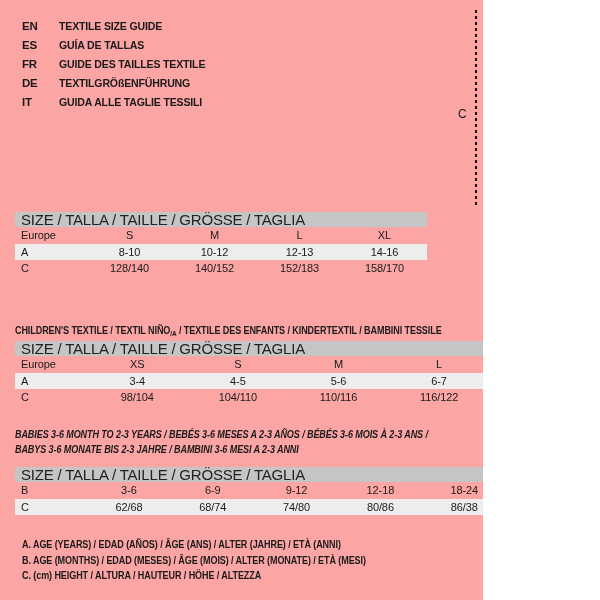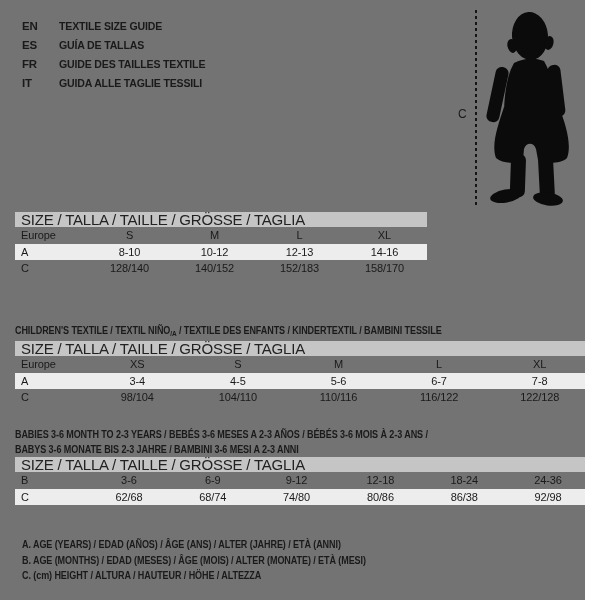--- a/index.html
+++ b/index.html
@@ -1,18 +1,18 @@
 <!DOCTYPE html>
 <html><head>
 <meta charset="utf-8">
 <style>
   html,body{margin:0;padding:0;background:#fff;}
   .canvas{
-    position:relative;width:561px;height:600px;background:#737373;
-    font-family:"Liberation Sans", sans-serif;color:#1a1a1a;overflow:hidden;padding-left:24px;
+    position:relative;width:483px;height:600px;background:#fca5a5;
+    font-family:"Liberation Sans", sans-serif;color:#1a1a1a;overflow:hidden;
   }
   
   .lang-list{position:absolute;left:22px;top:16px;}
   .lang-row{display:flex;height:19px;align-items:center;}
   .lang-code{width:37px;font-size:11.5px;font-weight:700;letter-spacing:-0.2px;}
   .lang-label{font-size:11.5px;font-weight:700;letter-spacing:-0.2px;white-space:nowrap;
     transform:scaleX(0.92);transform-origin:0 50%;}
   
   .dash-line{position:absolute;left:475px;top:10px;width:2px;height:196px;
     background-image:repeating-linear-gradient(to bottom,#151515 0 3px,transparent 3px 6px);}
@@ -20,21 +20,21 @@
   .baby{position:absolute;left:486px;top:9px;}
   
   .tbl{position:absolute;left:15px;}
   .t1{top:212px;width:412px;}
   .t2{top:324px;width:575px;}
   .t3{top:427px;width:575px;}
   .tbl-title{font-size:10.5px;font-weight:700;white-space:nowrap;height:13px;line-height:13px;
     transform:scaleX(0.86);transform-origin:0 0;letter-spacing:-0.1px;}
   .t1 .title-wrap{margin-bottom:15px;}
   .t2 .title-wrap{margin-bottom:4px;}
-  .t3 .title-wrap{}
+  .t3 .title-wrap{margin-bottom:10px;font-style:italic;}
   .t3 .tbl-title{height:15px;line-height:15px;}
   .sub{font-size:7.5px;vertical-align:-2px;}
   .size-bar{height:15px;line-height:15px;background:#c5c5c5;padding-left:6px;
     font-size:15px;letter-spacing:-0.2px;color:#222;}
   .trow{display:flex;height:16.5px;align-items:center;font-size:11px;letter-spacing:-0.1px;}
   .trow.shaded{background:#ededed;}
   .c0{width:72px;padding-left:6px;box-sizing:border-box;}
   .cv{flex:1;text-align:center;}
   
   .footnotes{position:absolute;left:22px;top:537px;}
@@ -51,20 +51,24 @@
       <span class="lang-code">EN</span>
       <span class="lang-label">TEXTILE SIZE GUIDE</span>
     </div>
     <div class="lang-row">
       <span class="lang-code">ES</span>
       <span class="lang-label">GUÍA DE TALLAS</span>
     </div>
     <div class="lang-row">
       <span class="lang-code">FR</span>
       <span class="lang-label">GUIDE DES TAILLES TEXTILE</span>
+    </div>
+    <div class="lang-row">
+      <span class="lang-code">DE</span>
+      <span class="lang-label">TEXTILGRÖßENFÜHRUNG</span>
     </div>
     <div class="lang-row">
       <span class="lang-code">IT</span>
       <span class="lang-label">GUIDA ALLE TAGLIE TESSILI</span>
     </div>
   </div>
 
   <div class="dash-line"></div>
   <div class="c-label">C</div>
   <svg class="baby" width="92" height="197" viewBox="0 0 92 197" xmlns="http://www.w3.org/2000/svg" fill="#0b0b0b">

